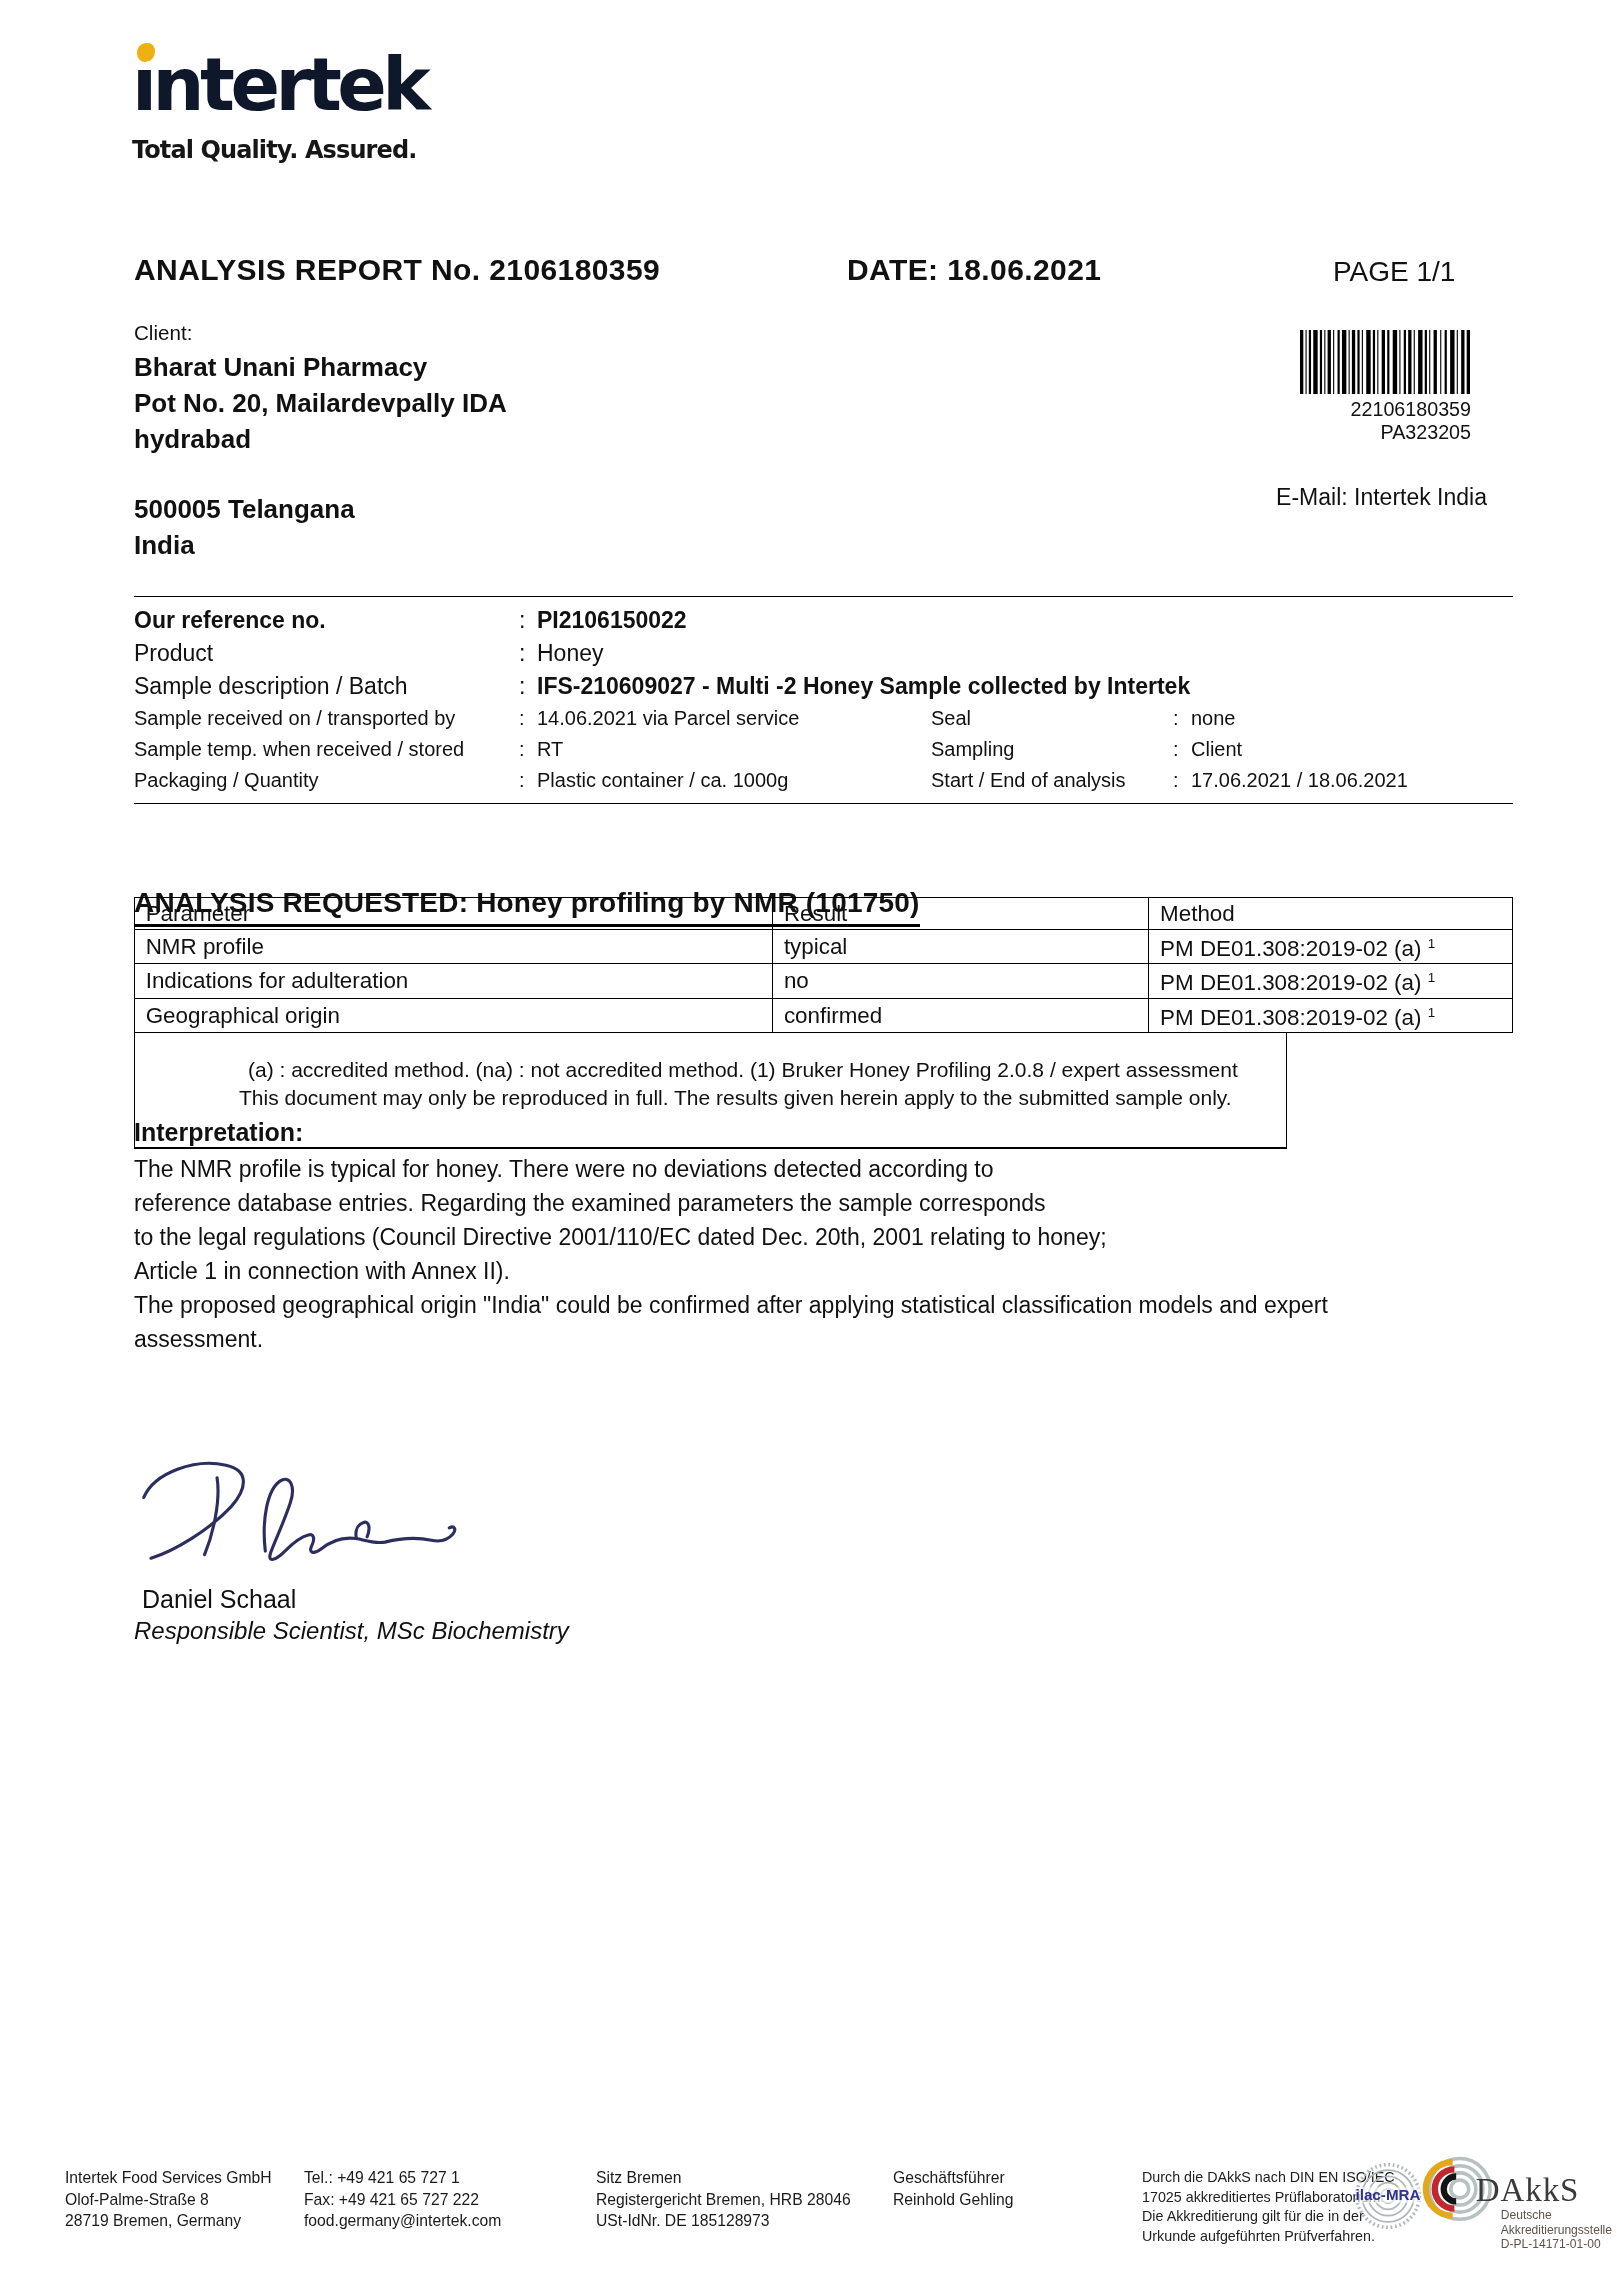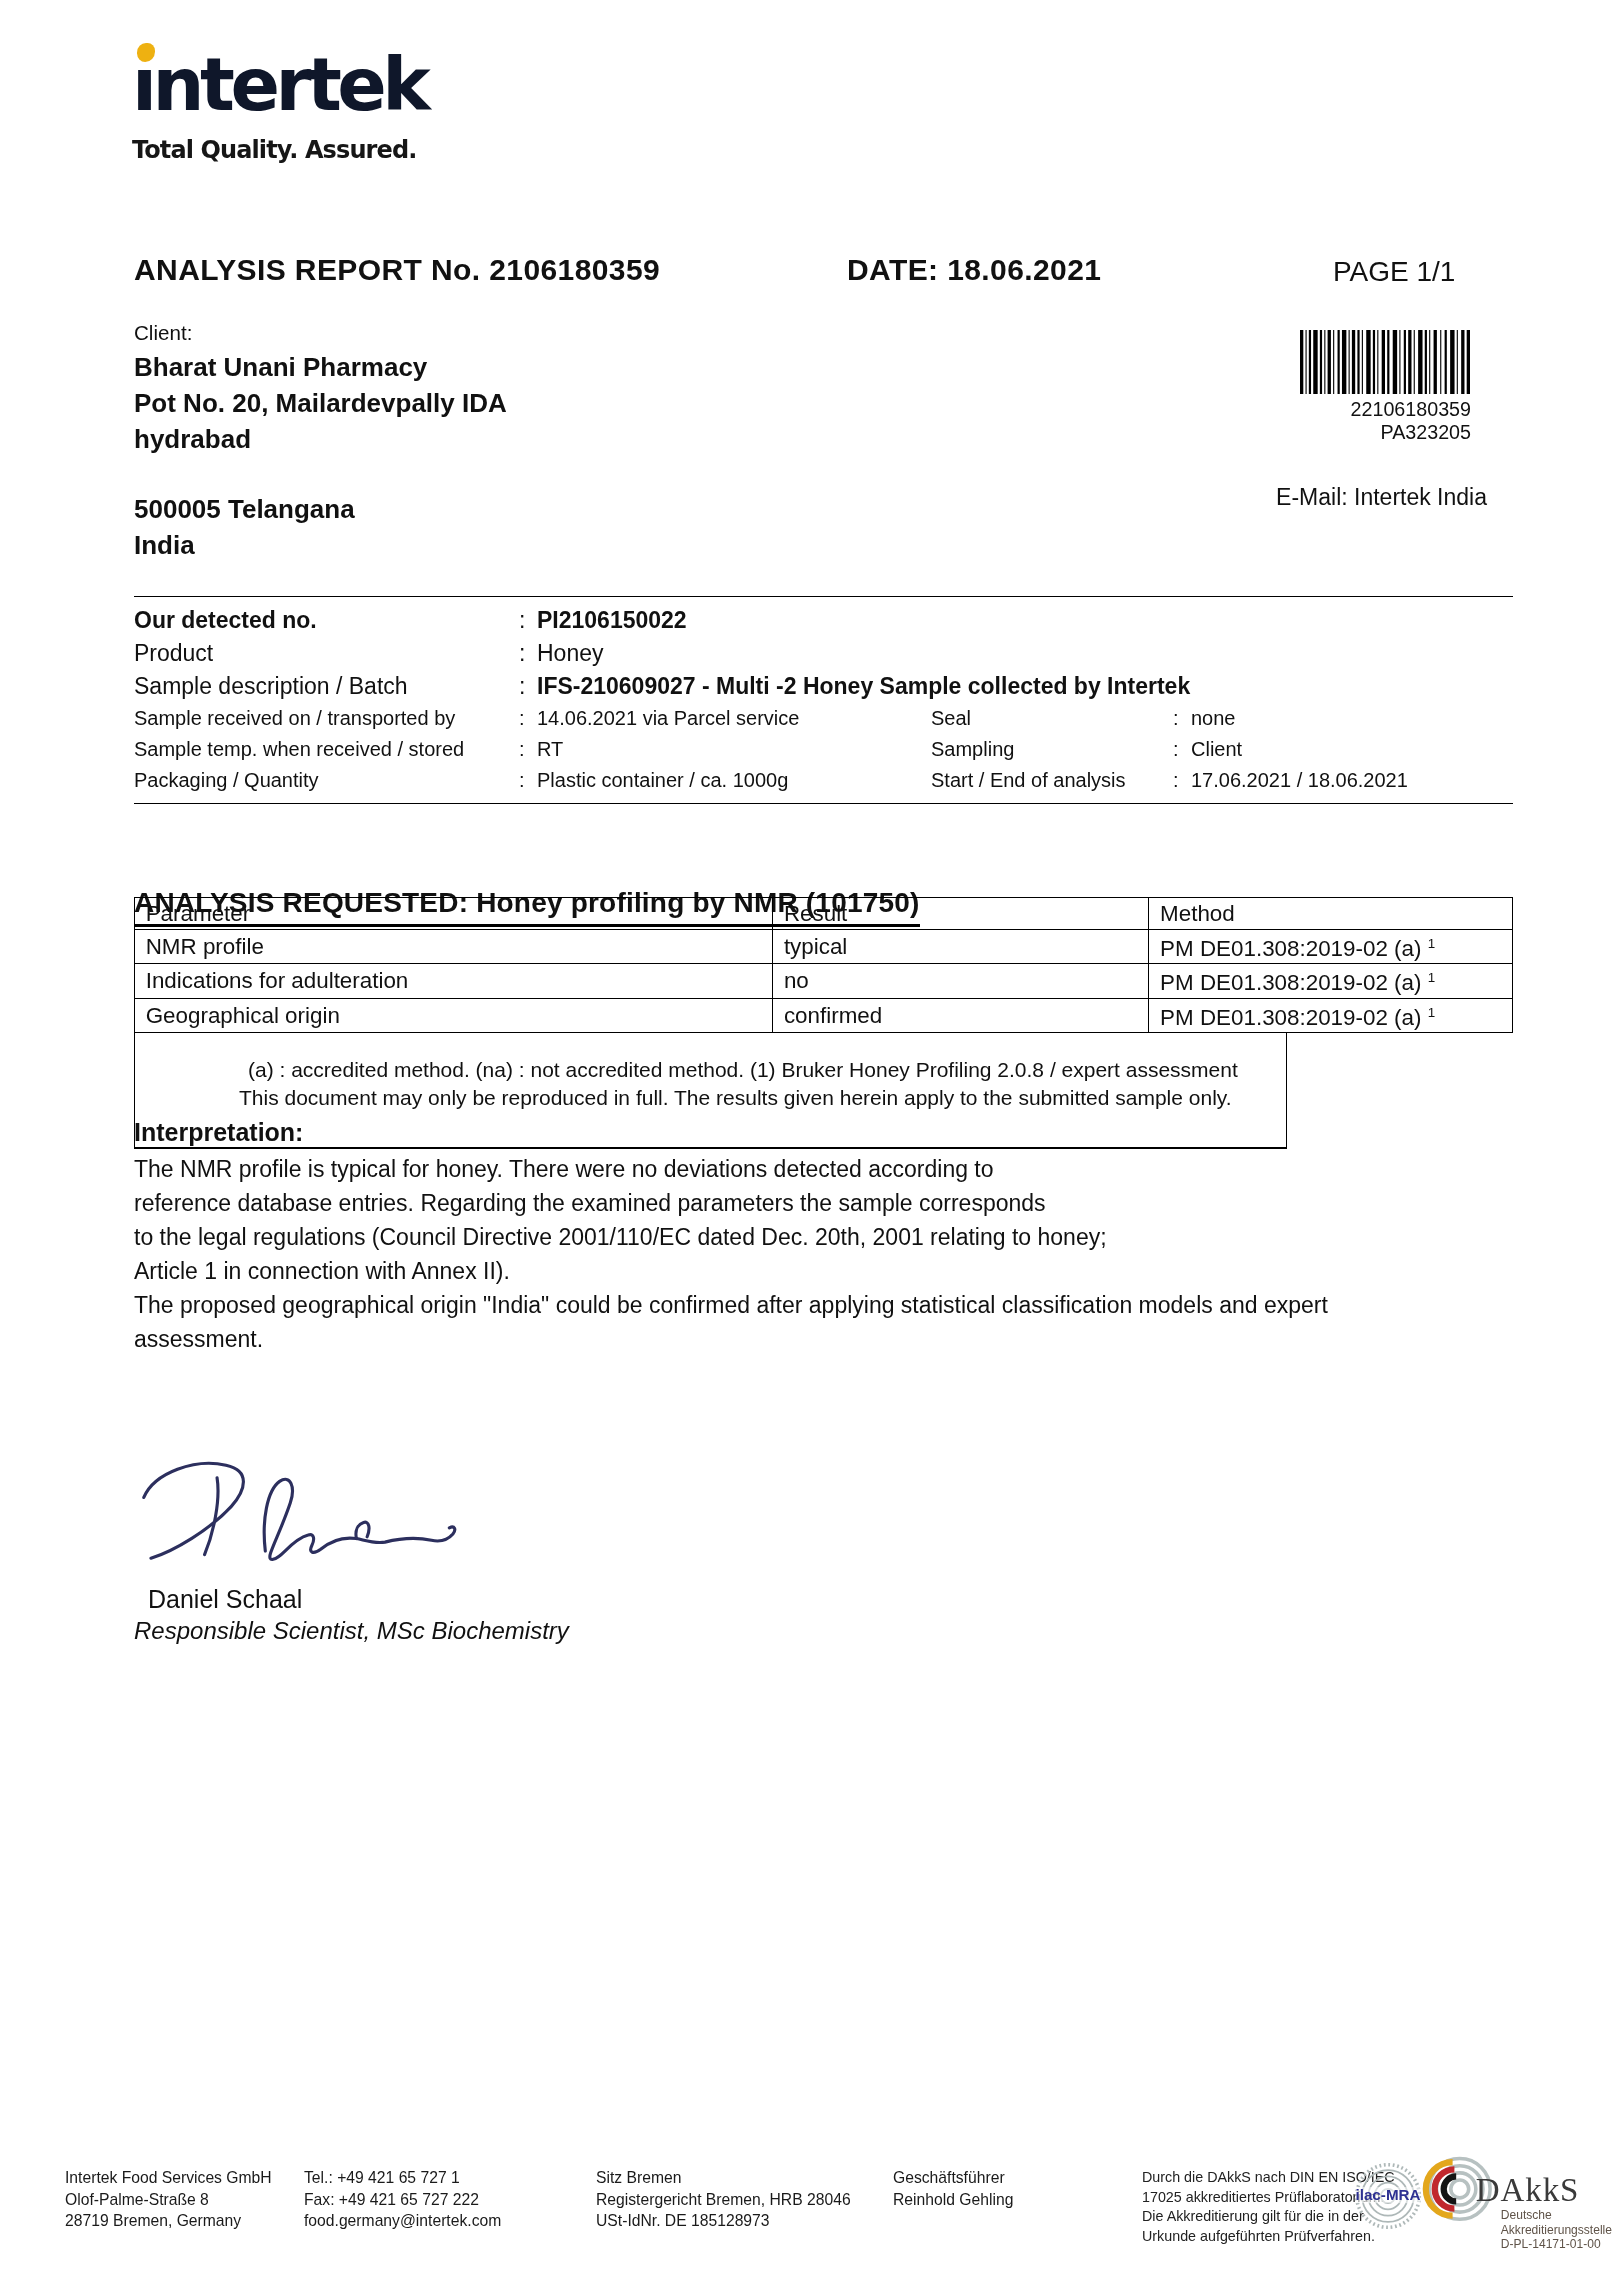--- a/index.html
+++ b/index.html
@@ -84,21 +84,21 @@
   }
   #footnote-box .indent1{padding-left:9px;}
 
   
   #interpretation{left:134px;top:1118px;}
   #interpretation h3{margin:0 0 5.4px 0;font-size:25px;}
   .interp-line{font-size:23px;line-height:34px;white-space:nowrap;}
 
   
   #signature-svg{left:131px;top:1451px;}
-  #signer-name{left:148px;top:1585px;font-size:25px;}
+  #signer-name{left:142px;top:1585px;font-size:25px;}
   #signer-role{left:134px;top:1617px;font-size:24px;font-style:italic;}
 
   
   .f-col{top:2167px;font-size:15.7px;line-height:21.5px;color:#1a1a1a;}
   #f-company{left:65px;}
   #f-contact{left:304px;}
   #f-registry{left:596px;}
   #f-management{left:893px;}
   #f-accred{left:1142px;top:2168px;font-size:14.3px;line-height:19.7px;color:#222;}
   #ilac-logo{left:1354px;top:2160px;}
@@ -171,21 +171,21 @@
     </g>
   </svg>
   <div class="abs" id="barcode-numbers">
     <div>22106180359</div>
     <div>PA323205</div>
   </div>
   <div class="abs" id="email-line">E-Mail: Intertek India</div>
 
   <div class="abs" id="ref-section">
     <div class="ref-row lg">
-      <span class="b">Our detected no.</span>
+      <span class="b">Our reference no.</span>
       <span class="ref-colon">:</span>
       <span class="b">PI2106150022</span>
     </div>
     <div class="ref-row lg">
       <span>Product</span>
       <span class="ref-colon">:</span>
       <span>Honey</span>
     </div>
     <div class="ref-row lg">
       <span>Sample description / Batch</span>

